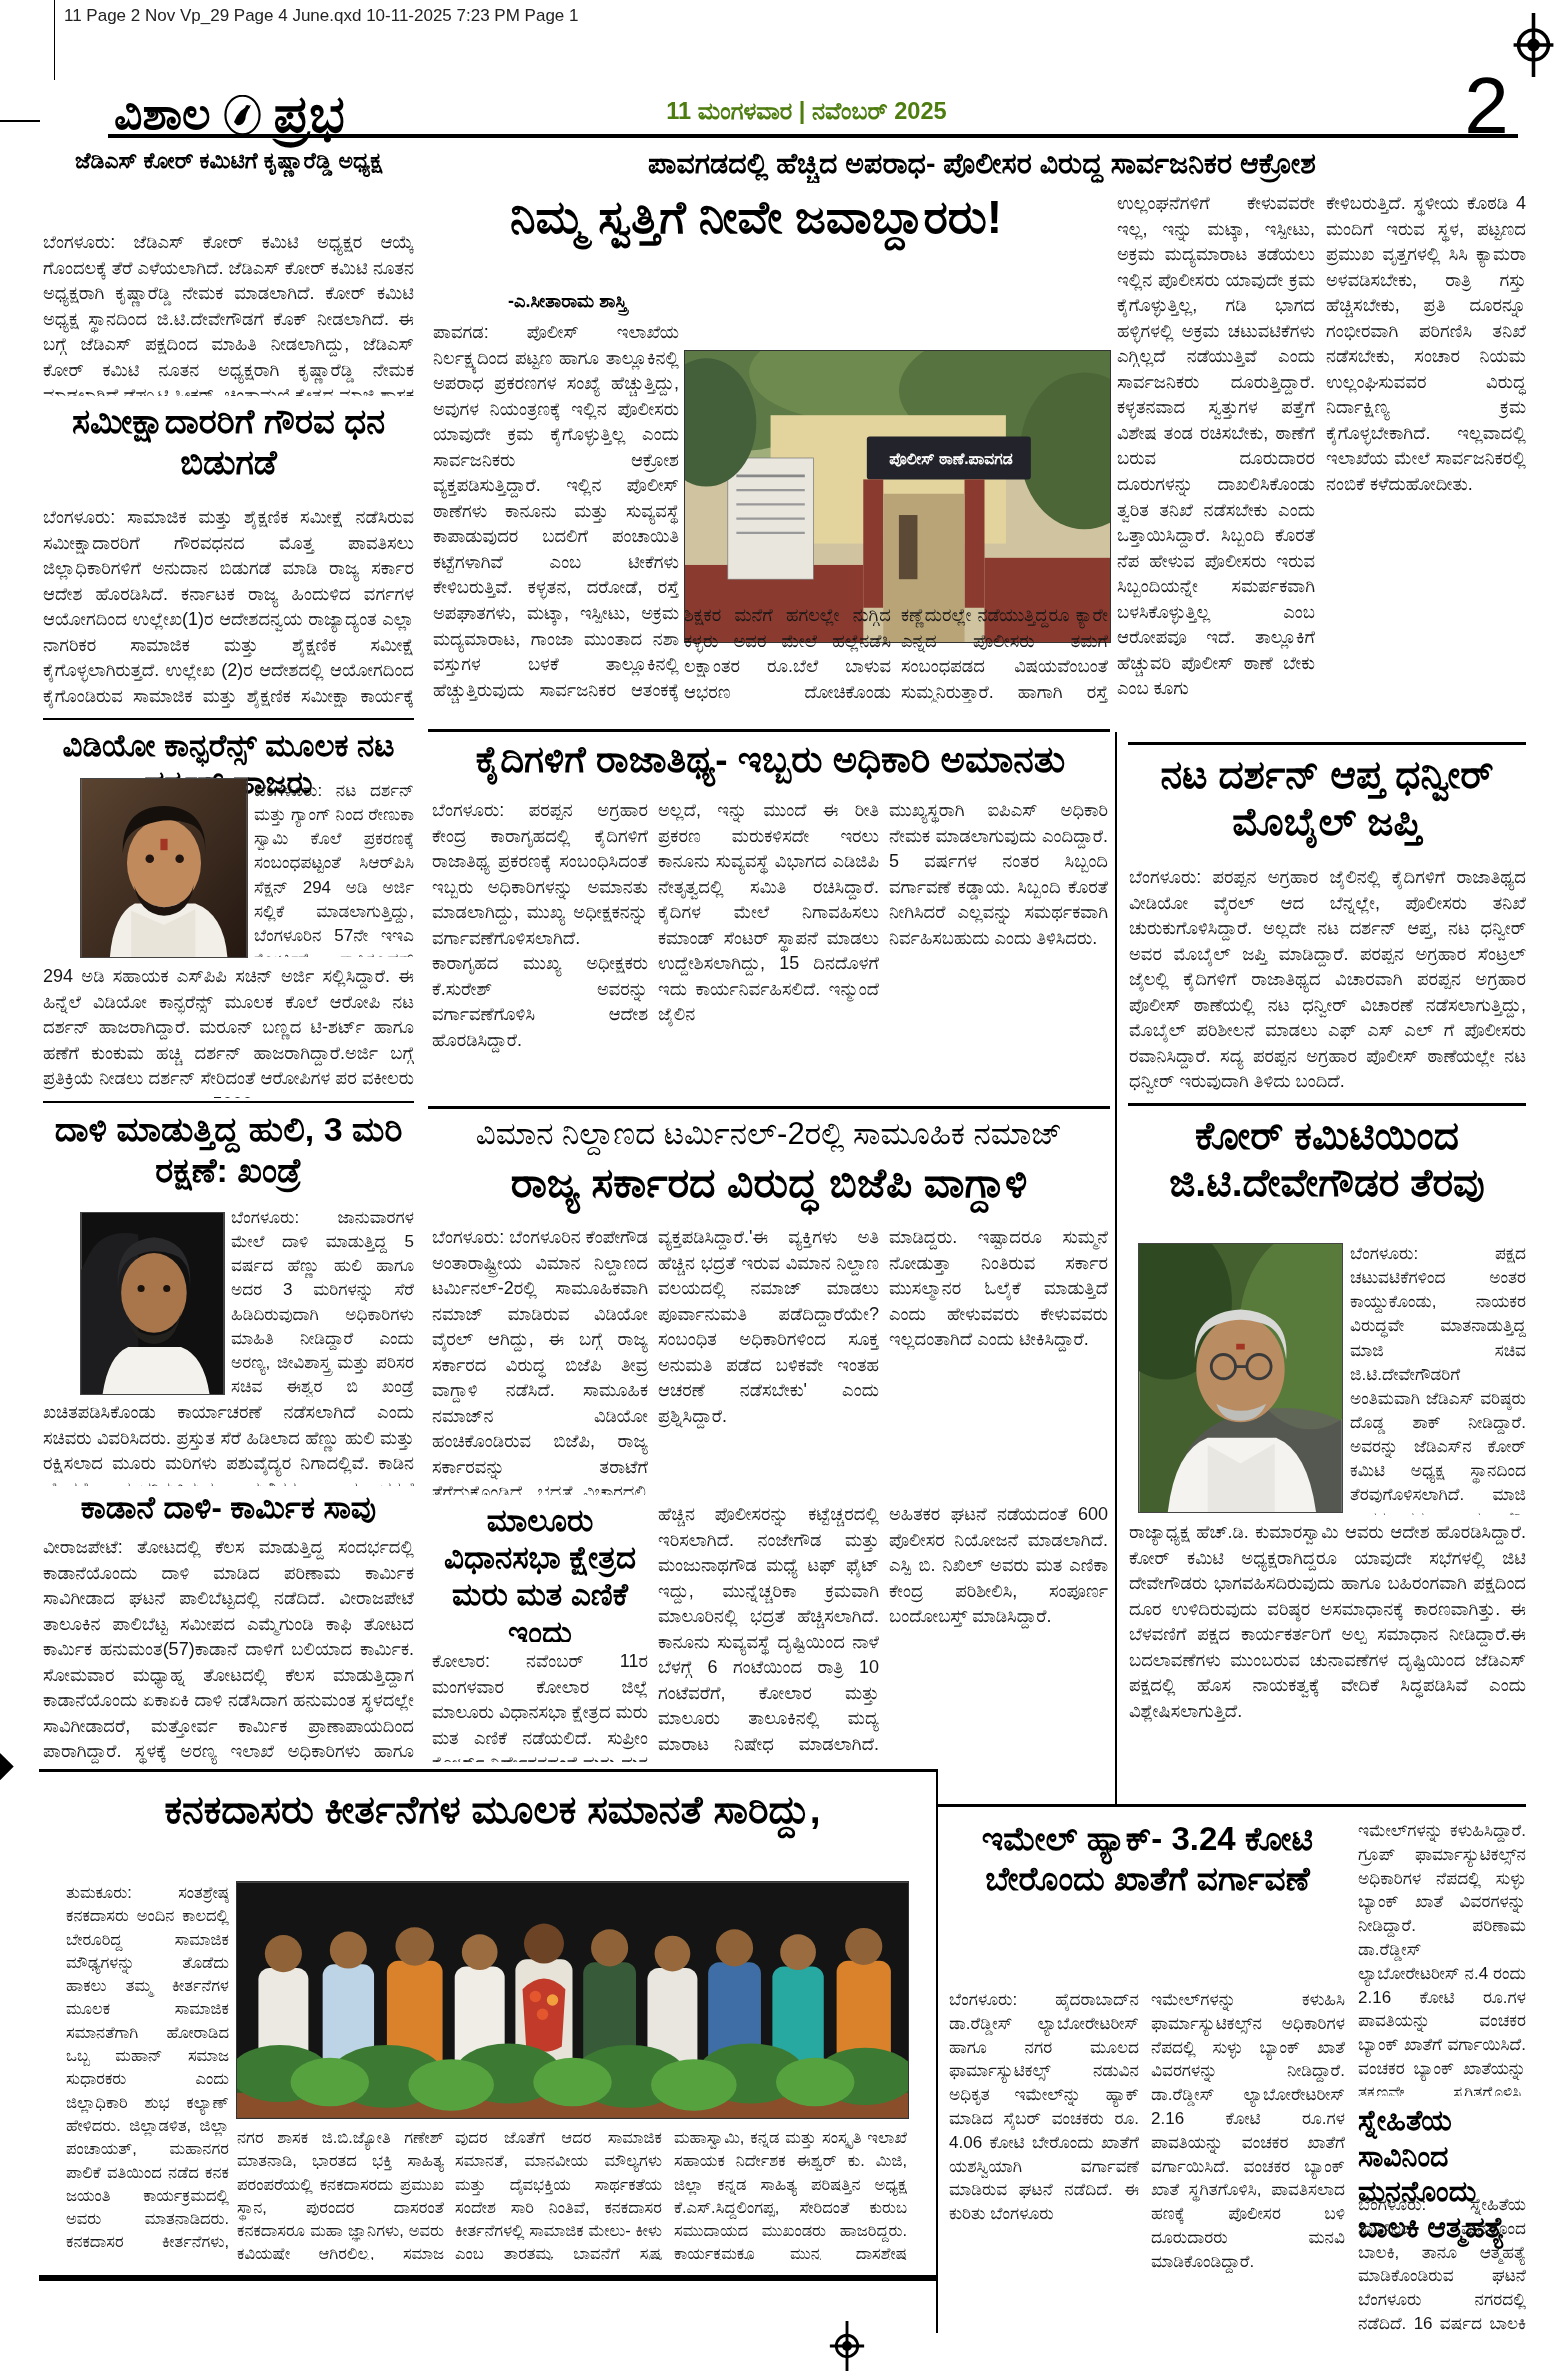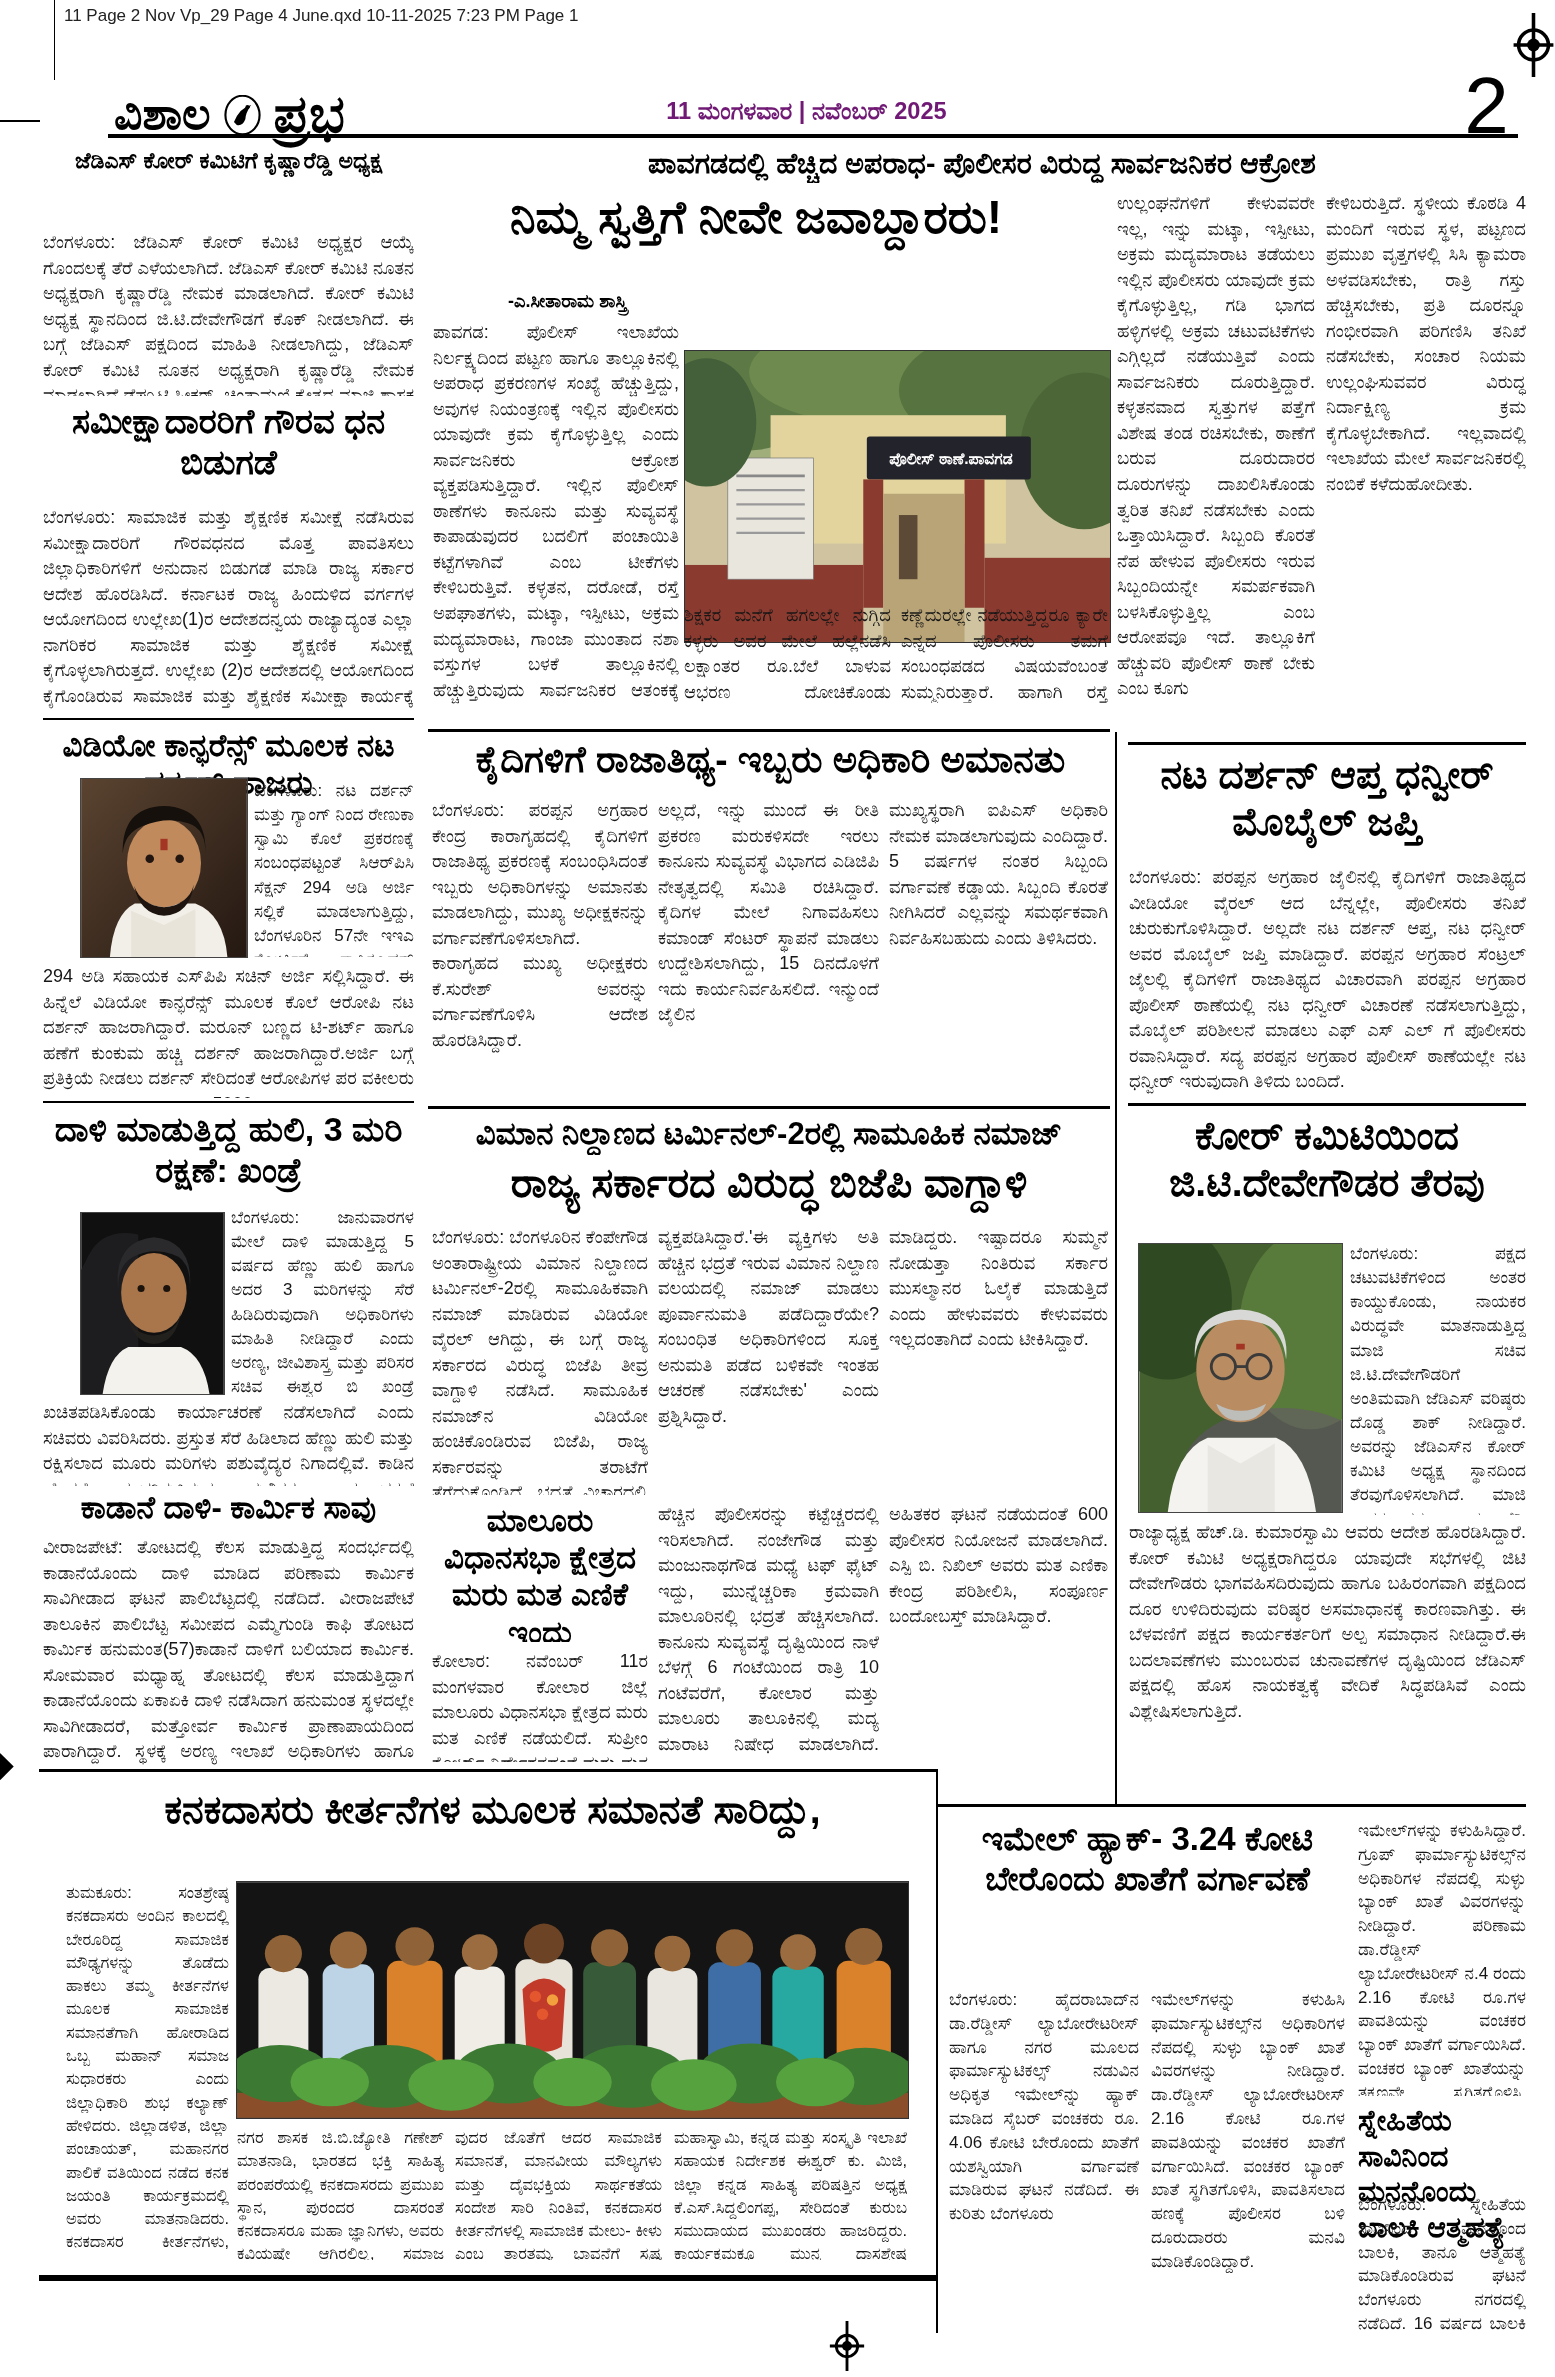--- a/index.html
+++ b/index.html
@@ -45,21 +45,21 @@
     <span style="font-size:44px;font-weight:800;color:#000;">ವಿಶಾಲ</span>
     <span>
       <svg width="37" height="40" viewBox="0 0 52 56">
         <ellipse cx="26" cy="28" rx="24" ry="27" fill="#fff" stroke="#000" stroke-width="3"></ellipse>
         <path d="M14 38 Q22 18 38 14 Q30 26 30 34 Q26 44 18 42 Z" fill="#000"></path>
         <circle cx="33" cy="17" r="3" fill="#000"></circle>
       </svg>
     </span>
     <span style="font-size:52px;font-weight:800;color:#000;">ಪ್ರಭ</span>
   </div>
-  <div class="ab" style="left:628px;top:98px;width:357px;text-align:center;font-size:23.6px;font-weight:700;color:#701a75;">11 ಮಂಗಳವಾರ | ನವೆಂಬರ್ 2025</div>
+  <div class="ab" style="left:628px;top:98px;width:357px;text-align:center;font-size:23.6px;font-weight:700;color:#4d7c0f;">11 ಮಂಗಳವಾರ | ನವೆಂಬರ್ 2025</div>
   <div class="ab" style="left:1447px;top:60px;width:79px;text-align:center;font-size:80px;font-weight:400;color:#000;">2</div>
   <div class="ab rule" style="left:108px;top:134px;width:1410px;height:3.6px;"></div>
 
   <div class="ab hl" style="left:43px;top:148px;width:371px;height:77px;font-size:22px;">ಜೆಡಿಎಸ್ ಕೋರ್ ಕಮಿಟಿಗೆ ಕೃಷ್ಣಾರೆಡ್ಡಿ ಅಧ್ಯಕ್ಷ</div>
   <div class="ab bt" style="left:43px;top:230px;width:371px;height:166px;">ಬೆಂಗಳೂರು: ಜೆಡಿಎಸ್ ಕೋರ್ ಕಮಿಟಿ ಅಧ್ಯಕ್ಷರ ಆಯ್ಕೆ ಗೊಂದಲಕ್ಕೆ ತೆರೆ ಎಳೆಯಲಾಗಿದೆ. ಜೆಡಿಎಸ್ ಕೋರ್ ಕಮಿಟಿ ನೂತನ ಅಧ್ಯಕ್ಷರಾಗಿ ಕೃಷ್ಣಾರೆಡ್ಡಿ ನೇಮಕ ಮಾಡಲಾಗಿದೆ. ಕೋರ್ ಕಮಿಟಿ ಅಧ್ಯಕ್ಷ ಸ್ಥಾನದಿಂದ ಜಿ.ಟಿ.ದೇವೇಗೌಡಗೆ ಕೊಕ್ ನೀಡಲಾಗಿದೆ. ಈ ಬಗ್ಗೆ ಜೆಡಿಎಸ್ ಪಕ್ಷದಿಂದ ಮಾಹಿತಿ ನೀಡಲಾಗಿದ್ದು, ಜೆಡಿಎಸ್ ಕೋರ್ ಕಮಿಟಿ ನೂತನ ಅಧ್ಯಕ್ಷರಾಗಿ ಕೃಷ್ಣಾರೆಡ್ಡಿ ನೇಮಕ ಮಾಡಲಾಗಿದೆ.ಡೆಪ್ಯೂಟಿ ಸ್ಪೀಕರ್, ಚಿಂತಾಮಣಿ ಕ್ಷೇತ್ರದ ಮಾಜಿ ಶಾಸಕ ಕೃಷ್ಣಾರೆಡ್ಡಿ ಆಗಿದ್ದಾರೆ ಎಂದಿದೆ.</div>
 
   <div class="ab hl" style="left:43px;top:401px;width:371px;height:100px;font-size:34px;">ಸಮೀಕ್ಷಾದಾರರಿಗೆ ಗೌರವ ಧನ ಬಿಡುಗಡೆ</div>
   <div class="ab bt" style="left:43px;top:505px;width:371px;height:208px;">ಬೆಂಗಳೂರು: ಸಾಮಾಜಿಕ ಮತ್ತು ಶೈಕ್ಷಣಿಕ ಸಮೀಕ್ಷೆ ನಡೆಸಿರುವ ಸಮೀಕ್ಷಾದಾರರಿಗೆ ಗೌರವಧನದ ಮೊತ್ತ ಪಾವತಿಸಲು ಜಿಲ್ಲಾಧಿಕಾರಿಗಳಿಗೆ ಅನುದಾನ ಬಿಡುಗಡೆ ಮಾಡಿ ರಾಜ್ಯ ಸರ್ಕಾರ ಆದೇಶ ಹೊರಡಿಸಿದೆ. ಕರ್ನಾಟಕ ರಾಜ್ಯ ಹಿಂದುಳಿದ ವರ್ಗಗಳ ಆಯೋಗದಿಂದ ಉಲ್ಲೇಖ(1)ರ ಆದೇಶದನ್ವಯ ರಾಜ್ಯಾದ್ಯಂತ ಎಲ್ಲಾ ನಾಗರಿಕರ ಸಾಮಾಜಿಕ ಮತ್ತು ಶೈಕ್ಷಣಿಕ ಸಮೀಕ್ಷೆ ಕೈಗೊಳ್ಳಲಾಗಿರುತ್ತದೆ. ಉಲ್ಲೇಖ (2)ರ ಆದೇಶದಲ್ಲಿ ಆಯೋಗದಿಂದ ಕೈಗೊಂಡಿರುವ ಸಾಮಾಜಿಕ ಮತ್ತು ಶೈಕ್ಷಣಿಕ ಸಮೀಕ್ಷಾ ಕಾರ್ಯಕ್ಕೆ ಅನುದಾನ ಬಿಡುಗಡೆ ಮಾಡಲಾಗಿದೆ. ಉಲ್ಲೇಖ (3)ರ ಆದೇಶದಲ್ಲಿ ಕರ್ನಾಟಕ ರಾಜ್ಯ ಹಿಂದುಳಿದ ವರ್ಗಗಳ ಆಯೋಗದ ವತಿಯಿಂದ ರಾಜ್ಯದ ಎಲ್ಲಾ ನಾಗರಿಕರ ಸಾಮಾಜಿಕ ಮತ್ತು ಶೈಕ್ಷಣಿಕ ಸ್ಥಿತಿಗಳ ಬಗ್ಗೆ ಕೈಗೊಳ್ಳಲಾಗುವ ಸಮೀಕ್ಷೆಯಲ್ಲಿ ಪಾಲ್ಗೊಳ್ಳುವ ಸಮೀಕ್ಷಾದಾರರು ಮತ್ತು ಮೇಲ್ವಿಚಾರಕರಿಗೆ ಈ ಕೆಳಕಂಡಂತೆ ಗೌರವಧನ ನಿಗದಿಪಡಿಸಿ ಆದೇಶಿಸಿದೆ.</div>
 
   <div class="ab rule" style="left:43px;top:718px;width:371px;height:2.1px;"></div>
@@ -144,21 +144,21 @@
   <div class="ab bt" style="left:1117px;top:191px;width:198px;height:510px;">ಉಲ್ಲಂಘನೆಗಳಿಗೆ ಕೇಳುವವರೇ ಇಲ್ಲ, ಇನ್ನು ಮಟ್ಕಾ, ಇಸ್ಪೀಟು, ಅಕ್ರಮ ಮದ್ಯಮಾರಾಟ ತಡೆಯಲು ಇಲ್ಲಿನ ಪೊಲೀಸರು ಯಾವುದೇ ಕ್ರಮ ಕೈಗೊಳ್ಳುತ್ತಿಲ್ಲ, ಗಡಿ ಭಾಗದ ಹಳ್ಳಿಗಳಲ್ಲಿ ಅಕ್ರಮ ಚಟುವಟಿಕೆಗಳು ಎಗ್ಗಿಲ್ಲದೆ ನಡೆಯುತ್ತಿವೆ ಎಂದು ಸಾರ್ವಜನಿಕರು ದೂರುತ್ತಿದ್ದಾರೆ. ಕಳ್ಳತನವಾದ ಸ್ವತ್ತುಗಳ ಪತ್ತೆಗೆ ವಿಶೇಷ ತಂಡ ರಚಿಸಬೇಕು, ಠಾಣೆಗೆ ಬರುವ ದೂರುದಾರರ ದೂರುಗಳನ್ನು ದಾಖಲಿಸಿಕೊಂಡು ತ್ವರಿತ ತನಿಖೆ ನಡೆಸಬೇಕು ಎಂದು ಒತ್ತಾಯಿಸಿದ್ದಾರೆ. ಸಿಬ್ಬಂದಿ ಕೊರತೆ ನೆಪ ಹೇಳುವ ಪೊಲೀಸರು ಇರುವ ಸಿಬ್ಬಂದಿಯನ್ನೇ ಸಮರ್ಪಕವಾಗಿ ಬಳಸಿಕೊಳ್ಳುತ್ತಿಲ್ಲ ಎಂಬ ಆರೋಪವೂ ಇದೆ. ತಾಲ್ಲೂಕಿಗೆ ಹೆಚ್ಚುವರಿ ಪೊಲೀಸ್ ಠಾಣೆ ಬೇಕು ಎಂಬ ಕೂಗು</div>
   <div class="ab bt" style="left:1326px;top:191px;width:200px;height:510px;">ಕೇಳಿಬರುತ್ತಿದೆ. ಸ್ಥಳೀಯ ಕೊಠಡಿ 4 ಮಂದಿಗೆ ಇರುವ ಸ್ಥಳ, ಪಟ್ಟಣದ ಪ್ರಮುಖ ವೃತ್ತಗಳಲ್ಲಿ ಸಿಸಿ ಕ್ಯಾಮರಾ ಅಳವಡಿಸಬೇಕು, ರಾತ್ರಿ ಗಸ್ತು ಹೆಚ್ಚಿಸಬೇಕು, ಪ್ರತಿ ದೂರನ್ನೂ ಗಂಭೀರವಾಗಿ ಪರಿಗಣಿಸಿ ತನಿಖೆ ನಡೆಸಬೇಕು, ಸಂಚಾರ ನಿಯಮ ಉಲ್ಲಂಘಿಸುವವರ ವಿರುದ್ಧ ನಿರ್ದಾಕ್ಷಿಣ್ಯ ಕ್ರಮ ಕೈಗೊಳ್ಳಬೇಕಾಗಿದೆ. ಇಲ್ಲವಾದಲ್ಲಿ ಇಲಾಖೆಯ ಮೇಲೆ ಸಾರ್ವಜನಿಕರಲ್ಲಿ ನಂಬಿಕೆ ಕಳೆದುಹೋದೀತು.</div>
 
   <div class="ab rule" style="left:428px;top:729px;width:682px;height:2.9px;"></div>
   <div class="ab hl" style="left:428px;top:738px;width:685px;height:50px;font-size:37px;white-space:nowrap;">ಕೈದಿಗಳಿಗೆ ರಾಜಾತಿಥ್ಯ- ಇಬ್ಬರು ಅಧಿಕಾರಿ ಅಮಾನತು</div>
   <div class="ab bt" style="left:432px;top:798px;width:216px;height:294px;">ಬೆಂಗಳೂರು: ಪರಪ್ಪನ ಅಗ್ರಹಾರ ಕೇಂದ್ರ ಕಾರಾಗೃಹದಲ್ಲಿ ಕೈದಿಗಳಿಗೆ ರಾಜಾತಿಥ್ಯ ಪ್ರಕರಣಕ್ಕೆ ಸಂಬಂಧಿಸಿದಂತೆ ಇಬ್ಬರು ಅಧಿಕಾರಿಗಳನ್ನು ಅಮಾನತು ಮಾಡಲಾಗಿದ್ದು, ಮುಖ್ಯ ಅಧೀಕ್ಷಕನನ್ನು ವರ್ಗಾವಣೆಗೊಳಿಸಲಾಗಿದೆ. ಕಾರಾಗೃಹದ ಮುಖ್ಯ ಅಧೀಕ್ಷಕರು ಕೆ.ಸುರೇಶ್ ಅವರನ್ನು ವರ್ಗಾವಣೆಗೊಳಿಸಿ ಆದೇಶ ಹೊರಡಿಸಿದ್ದಾರೆ.</div>
   <div class="ab bt" style="left:658px;top:798px;width:221px;height:294px;">ಅಲ್ಲದೆ, ಇನ್ನು ಮುಂದೆ ಈ ರೀತಿ ಪ್ರಕರಣ ಮರುಕಳಿಸದೇ ಇರಲು ಕಾನೂನು ಸುವ್ಯವಸ್ಥೆ ವಿಭಾಗದ ಎಡಿಜಿಪಿ ನೇತೃತ್ವದಲ್ಲಿ ಸಮಿತಿ ರಚಿಸಿದ್ದಾರೆ. ಕೈದಿಗಳ ಮೇಲೆ ನಿಗಾವಹಿಸಲು ಕಮಾಂಡ್ ಸೆಂಟರ್ ಸ್ಥಾಪನೆ ಮಾಡಲು ಉದ್ದೇಶಿಸಲಾಗಿದ್ದು, 15 ದಿನದೊಳಗೆ ಇದು ಕಾರ್ಯನಿರ್ವಹಿಸಲಿದೆ. ಇನ್ಮುಂದೆ ಜೈಲಿನ</div>
   <div class="ab bt" style="left:889px;top:798px;width:219px;height:294px;">ಮುಖ್ಯಸ್ಥರಾಗಿ ಐಪಿಎಸ್ ಅಧಿಕಾರಿ ನೇಮಕ ಮಾಡಲಾಗುವುದು ಎಂದಿದ್ದಾರೆ. 5 ವರ್ಷಗಳ ನಂತರ ಸಿಬ್ಬಂದಿ ವರ್ಗಾವಣೆ ಕಡ್ಡಾಯ. ಸಿಬ್ಬಂದಿ ಕೊರತೆ ನೀಗಿಸಿದರೆ ಎಲ್ಲವನ್ನು ಸಮರ್ಥಕವಾಗಿ ನಿರ್ವಹಿಸಬಹುದು ಎಂದು ತಿಳಿಸಿದರು.</div>
 
   <div class="ab rule" style="left:428px;top:1106px;width:682px;height:2.9px;"></div>
-  <div class="ab hl" style="left:428px;top:1115px;width:682px;height:40px;font-size:31px;font-weight:700;white-space:nowrap;">ವಿಮಾನ ನಿಲ್ದಾಣದ ಟರ್ಮಿನಲ್-2ರಲ್ಲಿ ಸಾಮೂಹಿಕ ನಮಾಜ್</div>
+  <div class="ab hl" style="left:428px;top:1115px;width:682px;height:40px;font-size:31px;font-weight:400;white-space:nowrap;">ವಿಮಾನ ನಿಲ್ದಾಣದ ಟರ್ಮಿನಲ್-2ರಲ್ಲಿ ಸಾಮೂಹಿಕ ನಮಾಜ್</div>
   <div class="ab hl" style="left:428px;top:1159px;width:682px;height:59px;font-size:41px;white-space:nowrap;">ರಾಜ್ಯ ಸರ್ಕಾರದ ವಿರುದ್ಧ ಬಿಜೆಪಿ ವಾಗ್ದಾಳಿ</div>
   <div class="ab bt" style="left:432px;top:1225px;width:216px;height:270px;">ಬೆಂಗಳೂರು: ಬೆಂಗಳೂರಿನ ಕೆಂಪೇಗೌಡ ಅಂತಾರಾಷ್ಟ್ರೀಯ ವಿಮಾನ ನಿಲ್ದಾಣದ ಟರ್ಮಿನಲ್-2ರಲ್ಲಿ ಸಾಮೂಹಿಕವಾಗಿ ನಮಾಜ್ ಮಾಡಿರುವ ವಿಡಿಯೋ ವೈರಲ್ ಆಗಿದ್ದು, ಈ ಬಗ್ಗೆ ರಾಜ್ಯ ಸರ್ಕಾರದ ವಿರುದ್ಧ ಬಿಜೆಪಿ ತೀವ್ರ ವಾಗ್ದಾಳಿ ನಡೆಸಿದೆ. ಸಾಮೂಹಿಕ ನಮಾಜ್‌ನ ವಿಡಿಯೋ ಹಂಚಿಕೊಂಡಿರುವ ಬಿಜೆಪಿ, ರಾಜ್ಯ ಸರ್ಕಾರವನ್ನು ತರಾಟೆಗೆ ತೆಗೆದುಕೊಂಡಿದೆ. ಭದ್ರತೆ ವಿಚಾರದಲ್ಲಿ ನಿರ್ಲಕ್ಷ್ಯ ತೋರಲಾಗಿದೆ ಎಂದು ಆಕ್ರೋಶ</div>
   <div class="ab bt" style="left:658px;top:1225px;width:221px;height:270px;">ವ್ಯಕ್ತಪಡಿಸಿದ್ದಾರೆ.'ಈ ವ್ಯಕ್ತಿಗಳು ಅತಿ ಹೆಚ್ಚಿನ ಭದ್ರತೆ ಇರುವ ವಿಮಾನ ನಿಲ್ದಾಣ ವಲಯದಲ್ಲಿ ನಮಾಜ್ ಮಾಡಲು ಪೂರ್ವಾನುಮತಿ ಪಡೆದಿದ್ದಾರೆಯೇ? ಸಂಬಂಧಿತ ಅಧಿಕಾರಿಗಳಿಂದ ಸೂಕ್ತ ಅನುಮತಿ ಪಡೆದ ಬಳಿಕವೇ ಇಂತಹ ಆಚರಣೆ ನಡೆಸಬೇಕು' ಎಂದು ಪ್ರಶ್ನಿಸಿದ್ದಾರೆ.</div>
   <div class="ab bt" style="left:889px;top:1225px;width:219px;height:270px;">ಮಾಡಿದ್ದರು. ಇಷ್ಟಾದರೂ ಸುಮ್ಮನೆ ನೋಡುತ್ತಾ ನಿಂತಿರುವ ಸರ್ಕಾರ ಮುಸಲ್ಮಾನರ ಓಲೈಕೆ ಮಾಡುತ್ತಿದೆ ಎಂದು ಹೇಳುವವರು ಕೇಳುವವರು ಇಲ್ಲದಂತಾಗಿದೆ ಎಂದು ಟೀಕಿಸಿದ್ದಾರೆ.</div>
 
   <div class="ab hl" style="left:432px;top:1502px;width:216px;height:140px;font-size:31px;">ಮಾಲೂರು ವಿಧಾನಸಭಾ ಕ್ಷೇತ್ರದ ಮರು ಮತ ಎಣಿಕೆ ಇಂದು</div>
   <div class="ab bt" style="left:432px;top:1649px;width:216px;height:113px;">ಕೋಲಾರ: ನವೆಂಬರ್ 11ರ ಮಂಗಳವಾರ ಕೋಲಾರ ಜಿಲ್ಲೆ ಮಾಲೂರು ವಿಧಾನಸಭಾ ಕ್ಷೇತ್ರದ ಮರು ಮತ ಎಣಿಕೆ ನಡೆಯಲಿದೆ. ಸುಪ್ರೀಂ ಕೋರ್ಟ್ ನಿರ್ದೇಶನದಂತೆ ಮರು ಮತ ಎಣಿಕೆ ನಡೆಯುತ್ತಿದ್ದು, ಕೋಲಾರ ನಗರ ಮತ್ತು ಮಾಲೂರು ಪ್ರದೇಶದಲ್ಲಿ ಹೈ ಅಲರ್ಟ್ ಘೋಷಿಸಲಾಗಿದೆ. ಜಿಲ್ಲಾಡಳಿತ</div>
   <div class="ab bt" style="left:658px;top:1502px;width:221px;height:260px;">ಹೆಚ್ಚಿನ ಪೊಲೀಸರನ್ನು ಕಟ್ಟೆಚ್ಚರದಲ್ಲಿ ಇರಿಸಲಾಗಿದೆ. ನಂಜೇಗೌಡ ಮತ್ತು ಮಂಜುನಾಥಗೌಡ ಮಧ್ಯೆ ಟಫ್ ಫೈಟ್ ಇದ್ದು, ಮುನ್ನೆಚ್ಚರಿಕಾ ಕ್ರಮವಾಗಿ ಮಾಲೂರಿನಲ್ಲಿ ಭದ್ರತೆ ಹೆಚ್ಚಿಸಲಾಗಿದೆ. ಕಾನೂನು ಸುವ್ಯವಸ್ಥೆ ದೃಷ್ಟಿಯಿಂದ ನಾಳೆ ಬೆಳಗ್ಗೆ 6 ಗಂಟೆಯಿಂದ ರಾತ್ರಿ 10 ಗಂಟೆವರೆಗೆ, ಕೋಲಾರ ಮತ್ತು ಮಾಲೂರು ತಾಲೂಕಿನಲ್ಲಿ ಮದ್ಯ ಮಾರಾಟ ನಿಷೇಧ ಮಾಡಲಾಗಿದೆ. ಯಾವುದೇ</div>
   <div class="ab bt" style="left:889px;top:1502px;width:219px;height:260px;">ಅಹಿತಕರ ಘಟನೆ ನಡೆಯದಂತೆ 600 ಪೊಲೀಸರ ನಿಯೋಜನೆ ಮಾಡಲಾಗಿದೆ. ಎಸ್ಪಿ ಬಿ. ನಿಖಿಲ್ ಅವರು ಮತ ಎಣಿಕಾ ಕೇಂದ್ರ ಪರಿಶೀಲಿಸಿ, ಸಂಪೂರ್ಣ ಬಂದೋಬಸ್ತ್ ಮಾಡಿಸಿದ್ದಾರೆ.</div>
 

